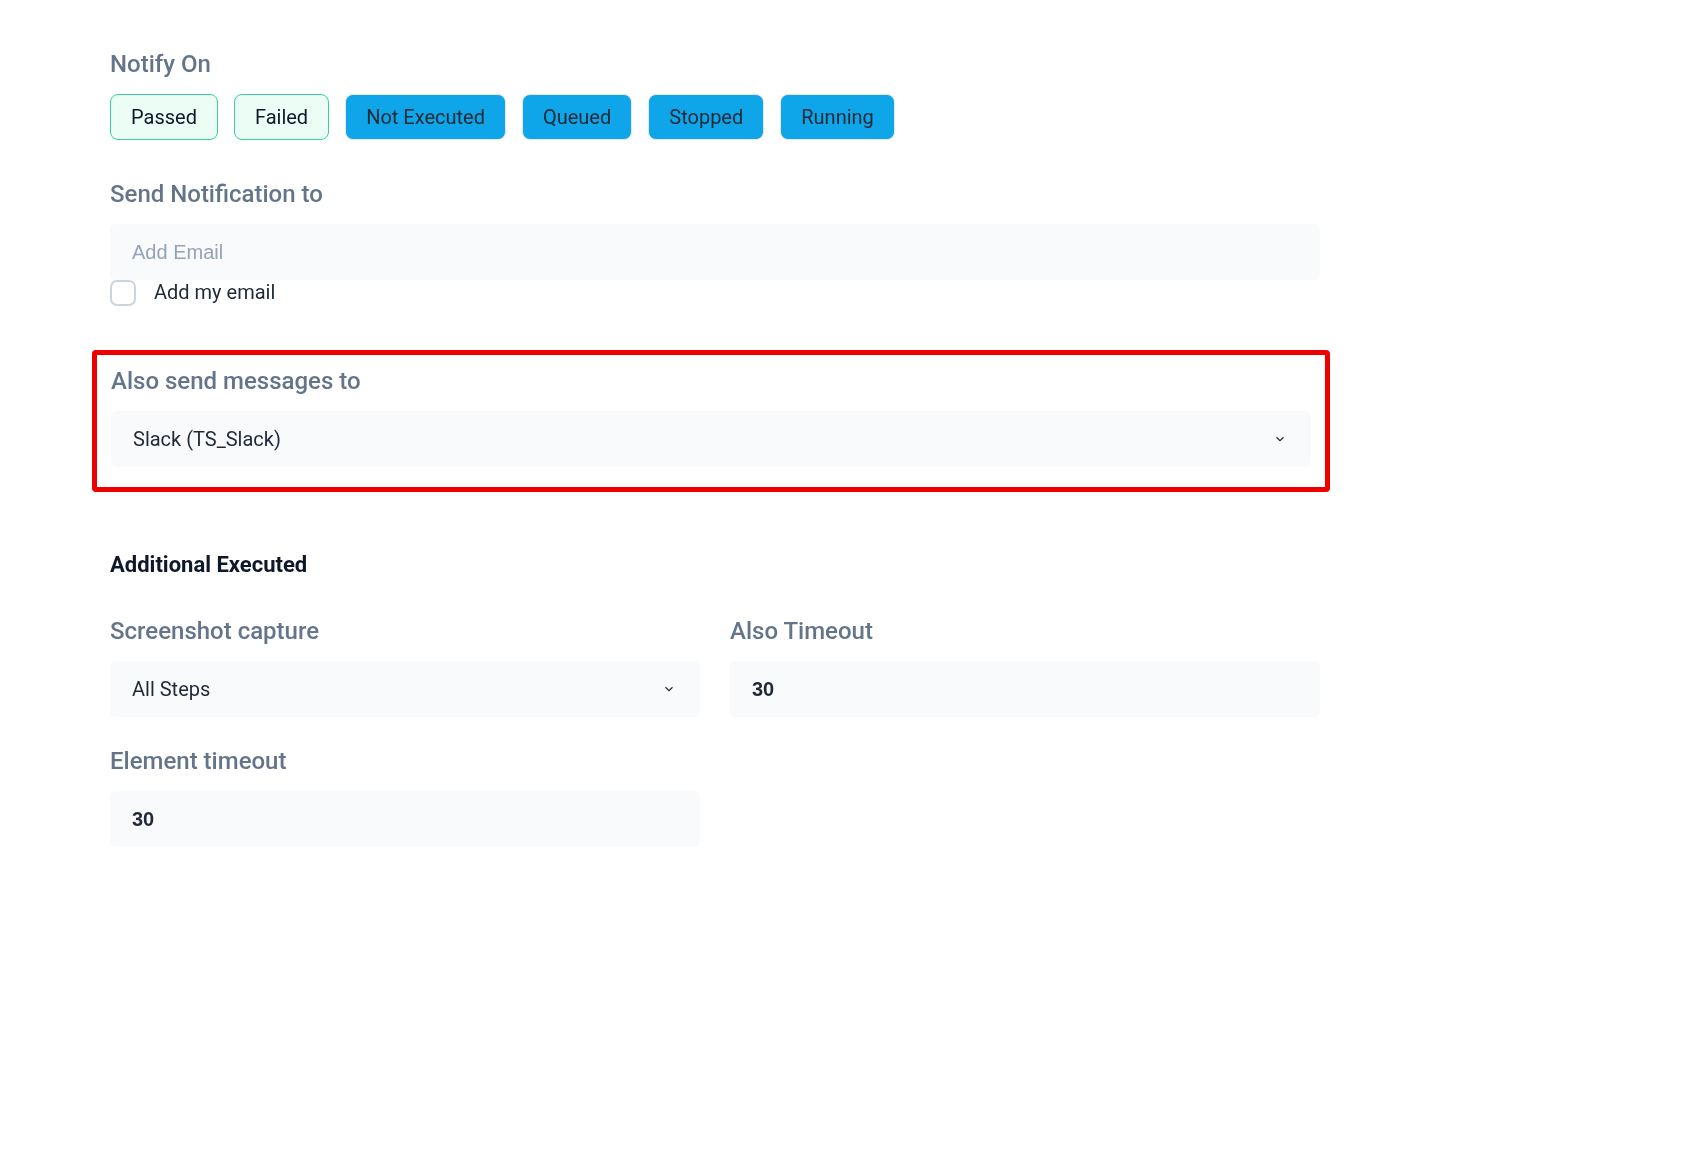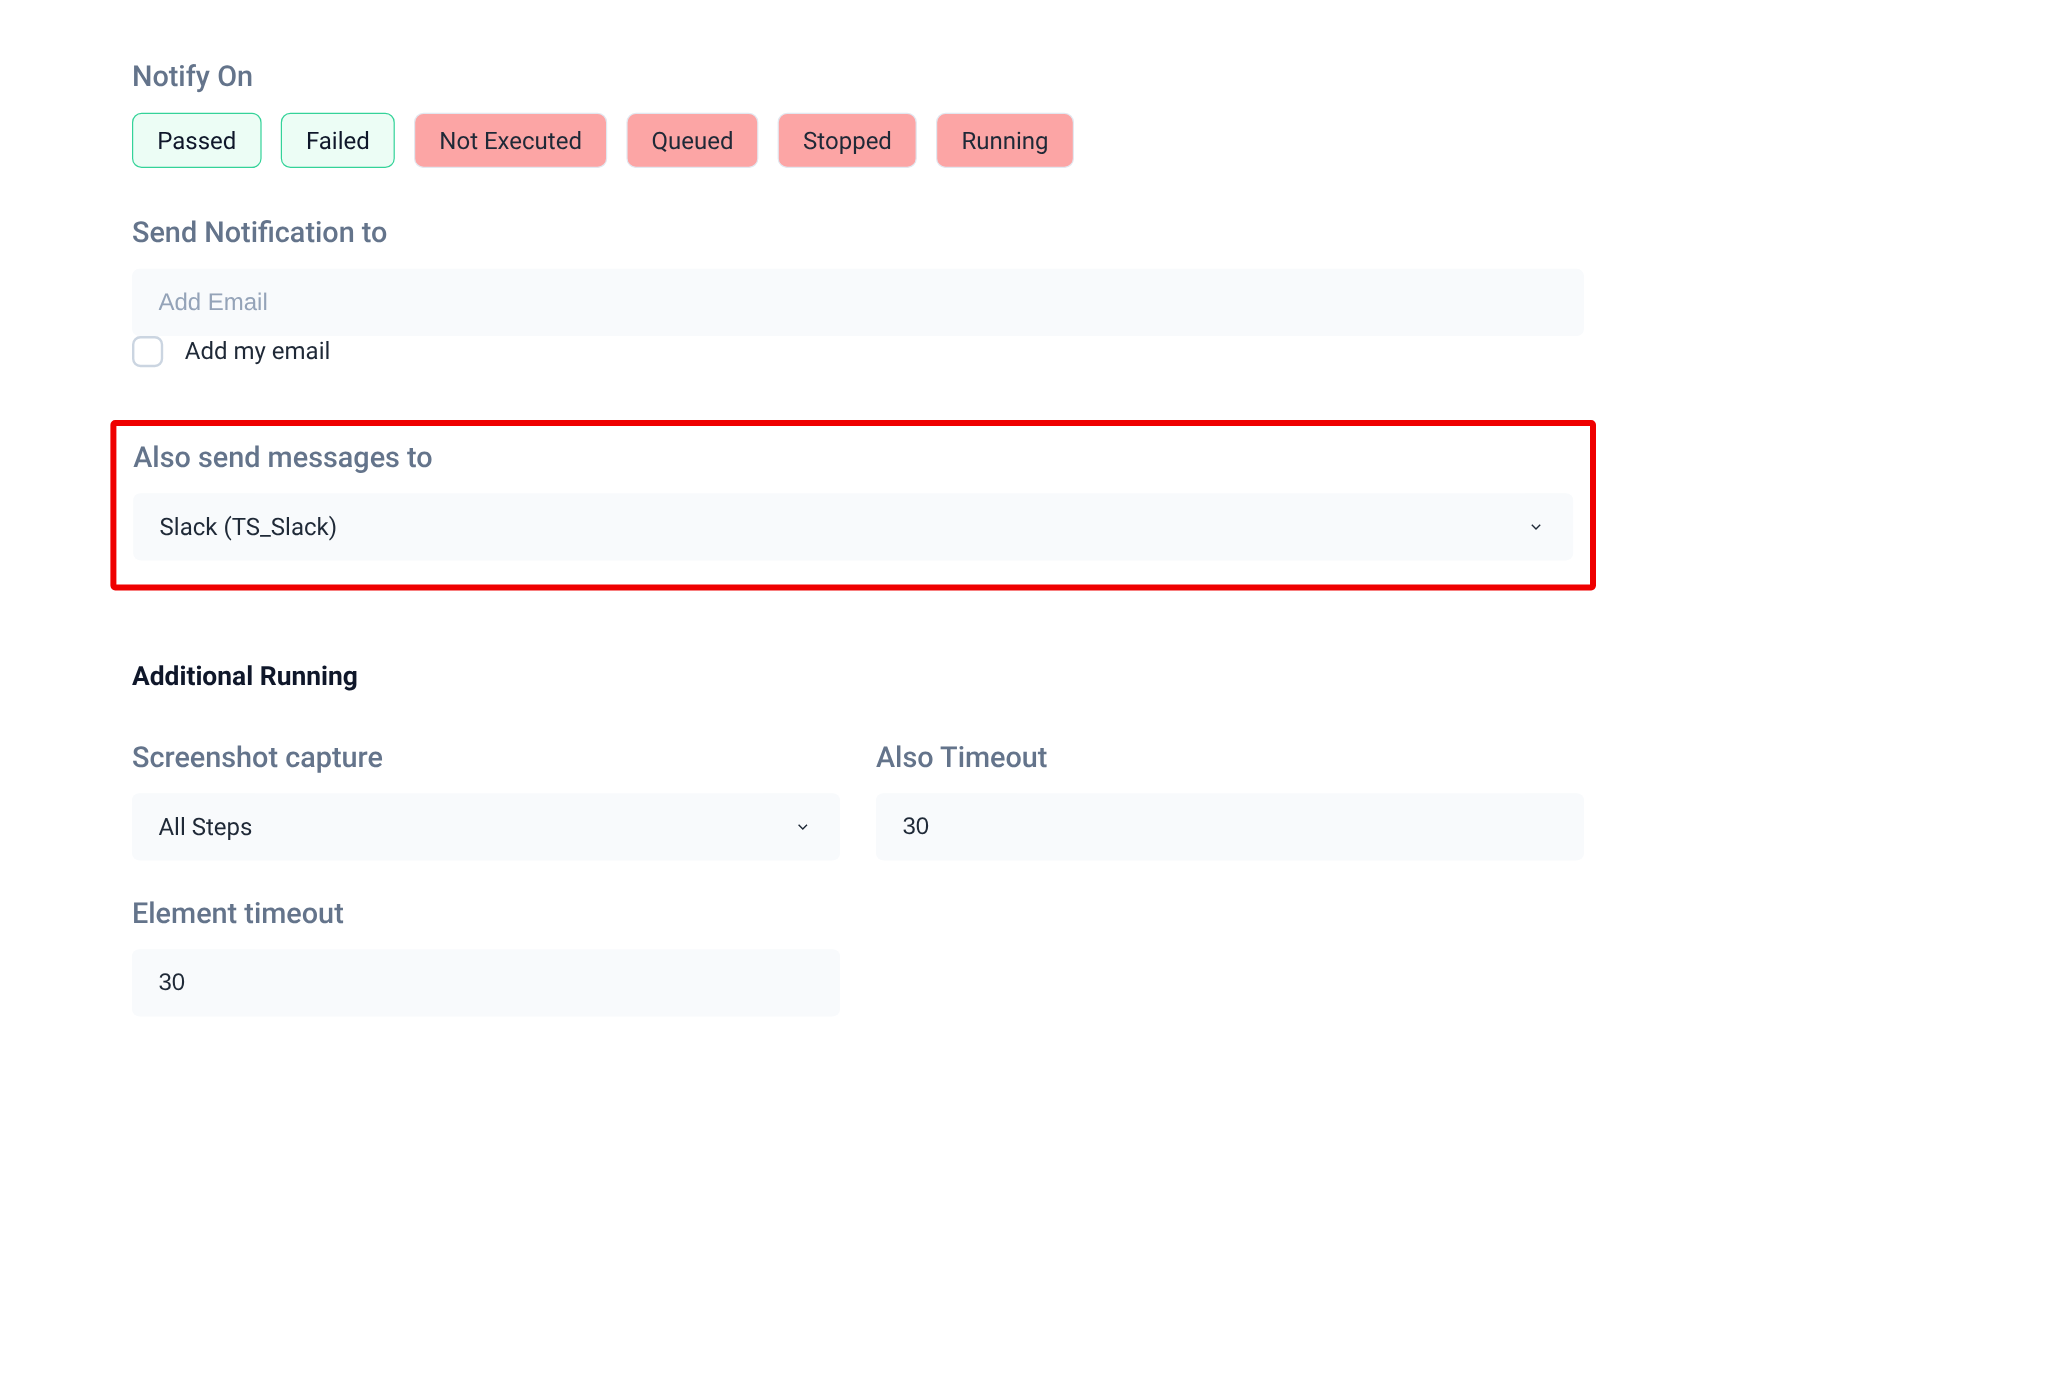--- a/index.html
+++ b/index.html
@@ -57,21 +57,21 @@
     display: flex;
     gap: 16px;
     margin-bottom: 40px;
   }
   .chip {
     padding: 10px 20px;
     border-radius: 8px;
     font-size: 20px;
     font-weight: 400;
     border: 1.5px solid #e2e8f0;
-    background: #fca5a5;
+    background: #0ea5e9;
     color: #1f2937;
     cursor: pointer;
   }
   .chip.selected {
     background: #ecfdf5;
     border-color: #34d399;
     color: #0f172a;
   }
   .form-section {
     margin-bottom: 30px;
@@ -79,20 +79,21 @@
   .input-box {
     width: 100%;
     height: 56px;
     background: #f8fafc;
     border: none;
     border-radius: 6px;
     padding: 0 22px;
     font-size: 20px;
     color: #1f2937;
     outline: none;
+    font-weight: bold;
   }
   .input-box::placeholder {
     color: #94a3b8;
     font-weight: 500;
   }
   .checkbox-row {
     display: flex;
     gap: 18px;
   }
   .checkbox {
@@ -188,21 +189,21 @@
       <span>Slack (TS_Slack)</span>
       <span class="chevron">
         <svg viewBox="0 0 24 24">
             <polyline points="6 9 12 15 18 9"></polyline>
           </svg>
       </span>
     </div>
   </div>
 
   <div>
-    <div class="section-title">Additional Running</div>
+    <div class="section-title">Additional Executed</div>
     <div class="grid-2">
 
 
       <div>
         <div class="field-label">Screenshot capture</div>
         <div class="select-box">
           <span>All Steps</span>
           <span class="chevron">
             <svg viewBox="0 0 24 24">
                 <polyline points="6 9 12 15 18 9"></polyline>

